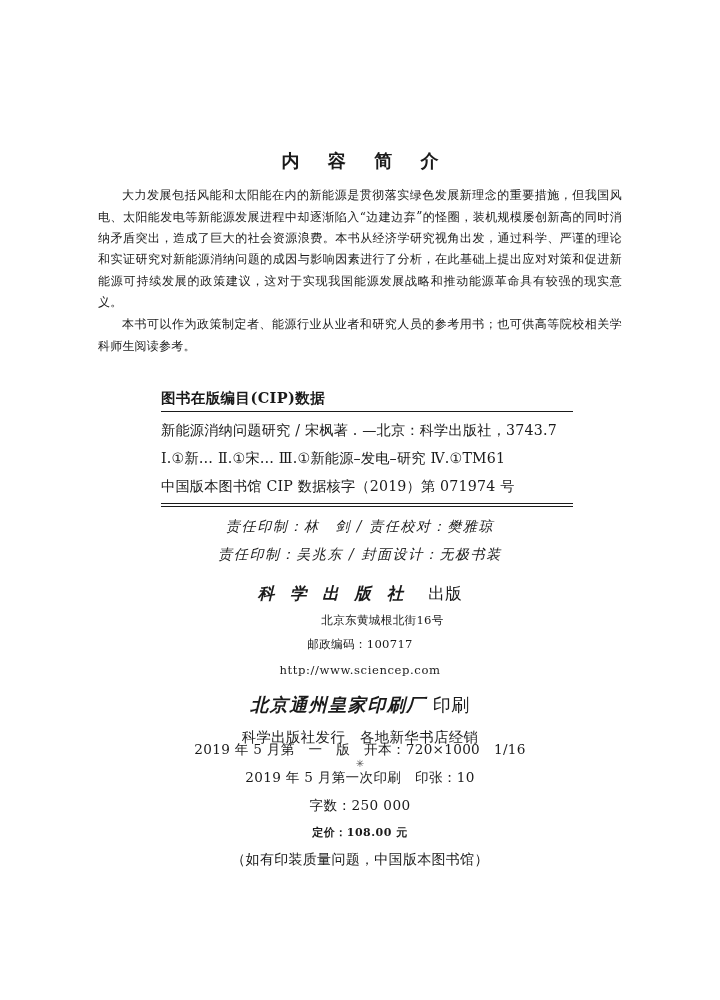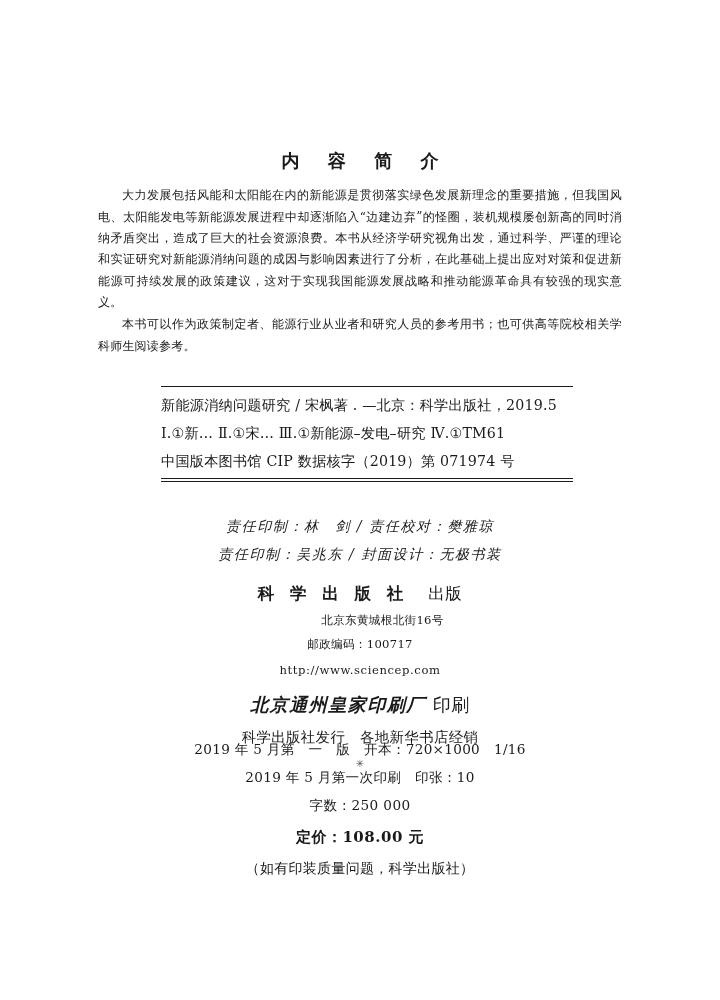--- a/index.html
+++ b/index.html
@@ -133,20 +133,21 @@
     text-align: center;
   }
 
   .publisher-name-row {
     font-size: 16.5px;
     line-height: 1.9;
     letter-spacing: 0.5px;
   }
   .publisher-name {
     font-weight: bold;
+    font-style: italic;
     letter-spacing: 5px;
     font-family: "DejaVu Serif", "Liberation Serif", serif;
   }
   .publisher-verb {
     font-weight: normal;
     font-style: normal;
     margin-left: 20px;
     letter-spacing: 0.5px;
   }
 
@@ -210,21 +211,21 @@
     font-size: 13.6px;
     line-height: 2.05;
     letter-spacing: 0.3px;
     white-space: pre;
   }
   .imprint-line.center-short {
     letter-spacing: 0.4px;
   }
 
   .price-line {
-    font-size: 15px;
+    font-size: 11px;
     font-weight: bold;
     line-height: 2.3;
     letter-spacing: 0.5px;
   }
 
   .exchange-note {
     font-size: 14px;
     line-height: 2.1;
     letter-spacing: 0.3px;
   }
@@ -234,23 +235,24 @@
 
 <div class="page">
 
   <section class="summary-section">
     <div class="summary-title">内  容  简  介</div>
     <p class="summary-para">大力发展包括风能和太阳能在内的新能源是贯彻落实绿色发展新理念的重要措施，但我国风电、太阳能发电等新能源发展进程中却逐渐陷入“边建边弃”的怪圈，装机规模屡创新高的同时消纳矛盾突出，造成了巨大的社会资源浪费。本书从经济学研究视角出发，通过科学、严谨的理论和实证研究对新能源消纳问题的成因与影响因素进行了分析，在此基础上提出应对对策和促进新能源可持续发展的政策建议，这对于实现我国能源发展战略和推动能源革命具有较强的现实意义。</p>
     <p class="summary-para">本书可以作为政策制定者、能源行业从业者和研究人员的参考用书；也可供高等院校相关学科师生阅读参考。</p>
   </section>
 
   <section class="cip-block">
+    <div class="cip-heading">图书在版编目(CIP)数据</div>
     <hr class="rule-thin">
     <div class="cip-body">
-      <div class="cip-line">新能源消纳问题研究 / 宋枫著 . —北京：科学出版社，2019.5</div>
+      <div class="cip-line">新能源消纳问题研究 / 宋枫著 . —北京：科学出版社，3743.7</div>
       <div class="cip-line spaced">Ⅰ.①新…   Ⅱ.①宋…   Ⅲ.①新能源–发电–研究   Ⅳ.①TM61</div>
       <div class="cip-line spaced">中国版本图书馆 CIP 数据核字（2019）第 071974 号</div>
     </div>
     <hr class="rule-double">
   </section>
 
   <section class="credits">
     <div class="credit-line">责任印制：林　剑 / 责任校对：樊雅琼</div>
     <div class="credit-line">责任印制：吴兆东 / 封面设计：无极书装</div>
   </section>
@@ -267,16 +269,16 @@
     </div>
     <div class="distribution">科学出版社发行　各地新华书店经销</div>
     <div class="ornament">✳</div>
   </section>
 
   <section class="imprint">
     <div class="imprint-line">2019 年 5 月第　一　版　开本：720×1000　1/16</div>
     <div class="imprint-line">2019 年 5 月第一次印刷　印张：10</div>
     <div class="imprint-line center-short">字数：250 000</div>
     <div class="price-line">定价：108.00 元</div>
-    <div class="exchange-note">（如有印装质量问题，科学出版社）</div>
+    <div class="exchange-note">（如有印装质量问题，中国版本图书馆）</div>
   </section>
 
 </div>
 
 </body></html>

